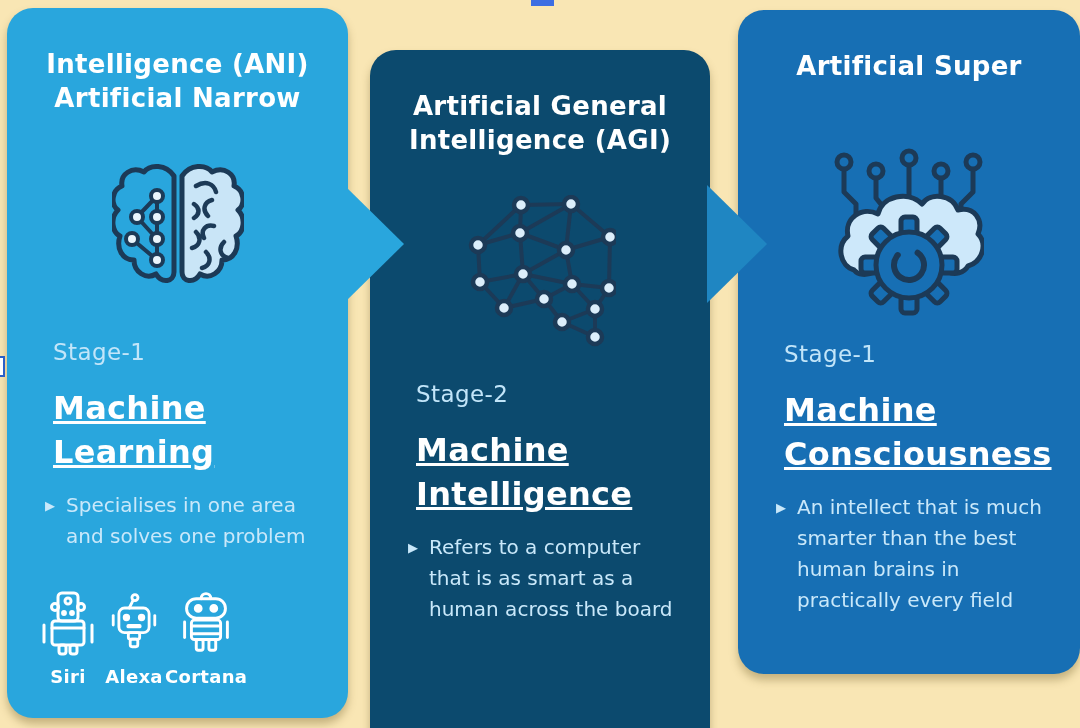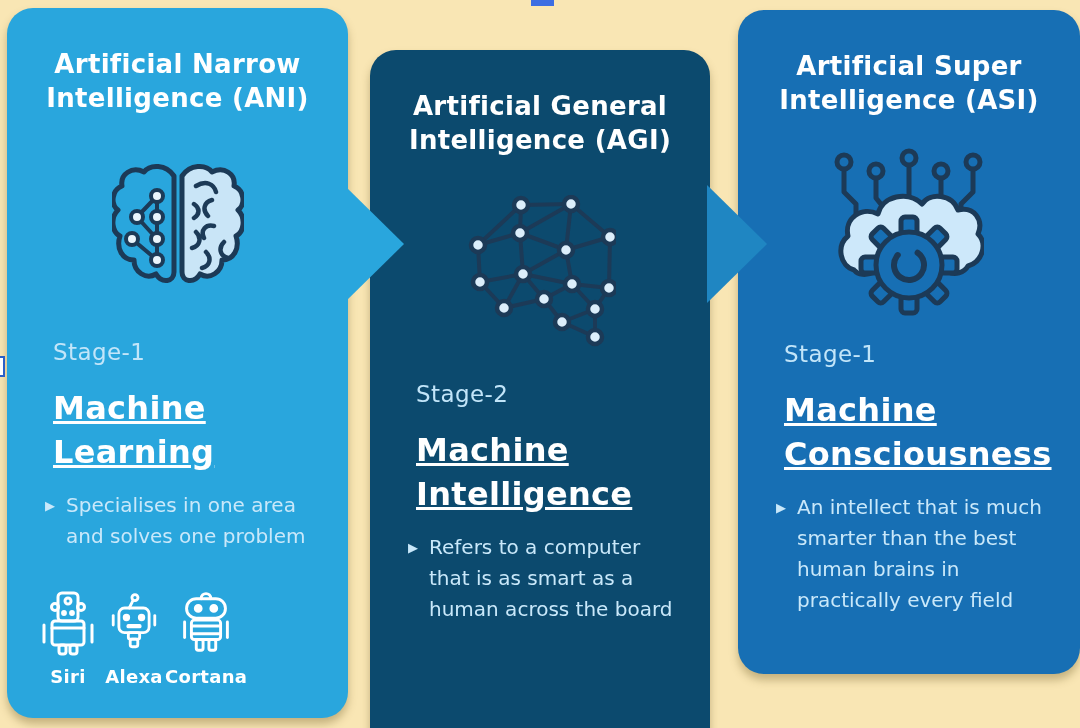--- a/index.html
+++ b/index.html
@@ -67,22 +67,22 @@
     background:#FFFFFF;border:2px solid #2B5FC7;box-sizing:border-box;
   }
 </style>
 </head>
 <body>
 
 <div class="canvas">
 
   <section class="card card-1">
     <h2 class="card-title">
+      <span>Intelligence (ANI)</span>
       <span>Artificial Narrow</span>
-      <span>Intelligence (ANI)</span>
     </h2>
 
     <div class="icon-wrap">
       <svg viewBox="0 0 132 140" width="132" height="140" aria-hidden="true">
 
         <path d="M62,16 C54,4 38,4 32,12 C20,6 8,14 10,26 C0,30 -2,44 6,50 C-2,58 0,72 8,76 C4,88 10,100 22,100 C22,112 34,120 44,114 C50,124 62,122 62,112 Z" fill="#29A6DD" stroke="#1C3A57" stroke-width="5" stroke-linejoin="round"></path>
         <path d="M45,36 L45,100 M45,36 L25,57 M25,57 L45,79 M20,79 L45,100" stroke="#1C3A57" stroke-width="4" fill="none"></path>
         <g fill="#EAF5FC" stroke="#1C3A57" stroke-width="4">
           <circle cx="45" cy="36" r="6"></circle>
             <circle cx="45" cy="57" r="6"></circle>
@@ -199,21 +199,20 @@
 
     <div class="bullet">
       <span class="marker">▶</span>
       <span class="bullet-text">Refers to a computer that is as smart as a human across the board</span>
     </div>
   </section>
 
   <section class="card card-3">
     <h2 class="card-title">
       <span>Artificial Super</span>
-      <span>Intelligence (ASI)</span>
     </h2>
 
     <div class="icon-wrap">
       <svg viewBox="0 0 150 170" width="150" height="170" aria-hidden="true">
 
         <path d="M10,24 L10,46 L22,58 L22,70 M42,33 L42,52 L50,62 M75,20 L75,58 M107,33 L107,52 L99,62 M139,24 L139,46 L127,58 L127,70" stroke="#1C3A57" stroke-width="5" fill="none" stroke-linecap="round" stroke-linejoin="round"></path>
         <g fill="#176FB4" stroke="#1C3A57" stroke-width="5">
           <circle cx="10" cy="16" r="7"></circle>
             <circle cx="42" cy="25" r="7"></circle>
           <circle cx="75" cy="12" r="7"></circle>

